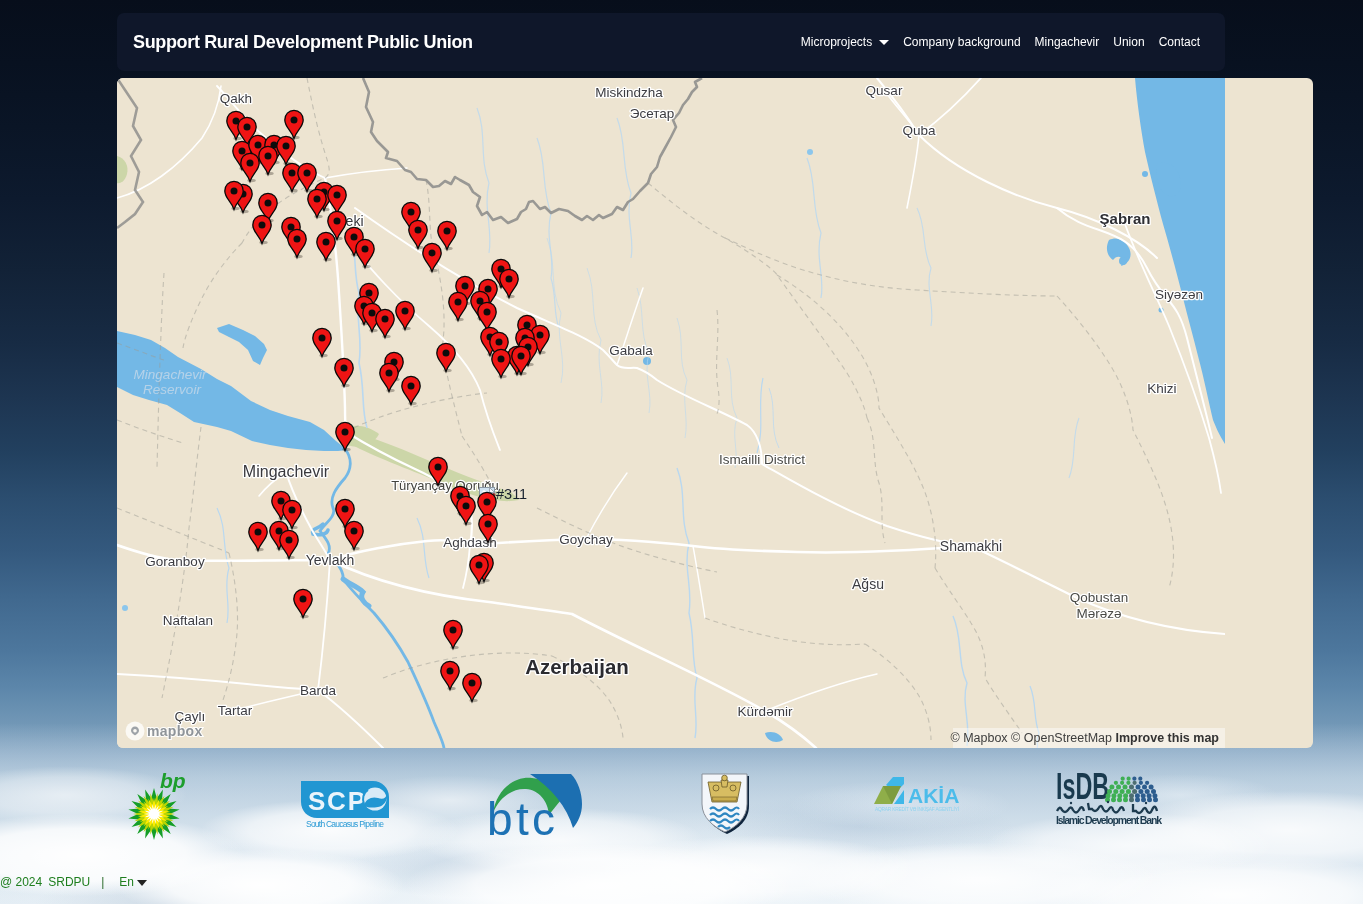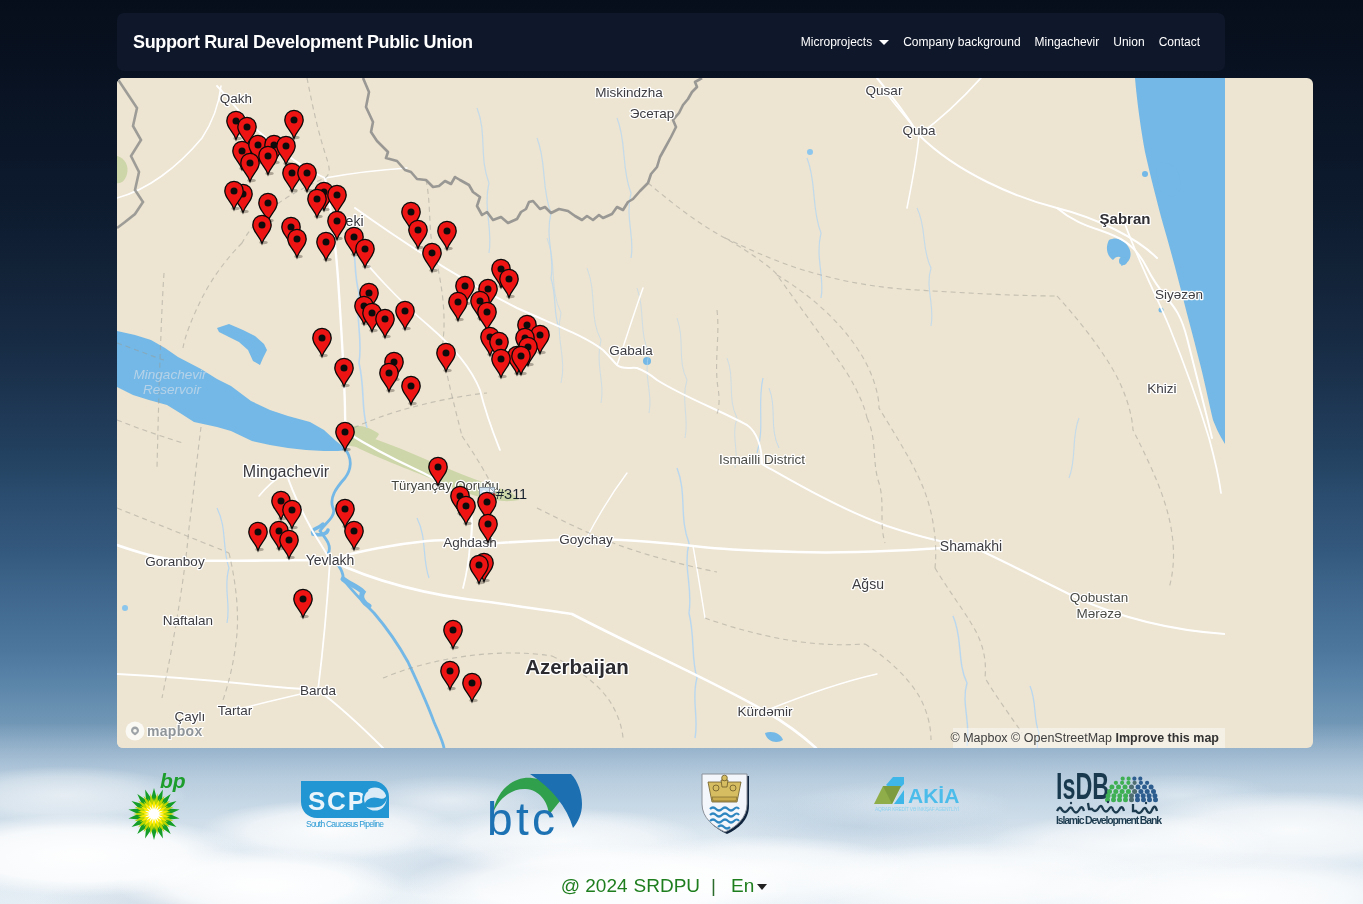--- a/index.html
+++ b/index.html
@@ -29,21 +29,21 @@
 radial-gradient(ellipse 900px 120px at 640px 904px, rgba(243,248,251,.85) 0%, rgba(255,255,255,0) 78%),
 linear-gradient(180deg, rgba(255,255,255,0) 0%, rgba(255,255,255,0) 80%, rgba(216,228,239,.4) 87%, rgba(225,235,243,.65) 94%, rgba(229,238,245,.75) 100%);
 }
 .navbar{position:absolute;left:117px;top:13px;width:1108px;height:58px;background:#0f172a;border-radius:7px;box-sizing:border-box;display:flex;align-items:center;}
 .brand{color:#fff;font-weight:bold;font-size:18px;letter-spacing:-0.35px;margin-left:16px;}
 .menu{position:absolute;right:25px;top:0;height:58px;display:flex;align-items:center;color:#fff;font-size:12px;}
 .menu span{margin-left:14px;}
 .caret{display:inline-block;width:0;height:0;border-left:5px solid transparent;border-right:5px solid transparent;border-top:5px solid #fff;margin-left:7px;vertical-align:middle;}
 #map{position:absolute;left:117px;top:78px;width:1196px;height:670px;border-radius:6px;overflow:hidden;background:#ede4d1;}
 #logos{position:absolute;left:0;top:0;width:1363px;height:904px;pointer-events:none;}
-.footer{position:absolute;left:0;top:875px;width:1328px;text-align:center;font-size:19px;color:#1e7e1e;}
+.footer{position:absolute;left:0;top:875px;width:1328px;text-align:left;font-size:12px;color:#1e7e1e;}
 </style>
 </head>
 <body>
 <div id="clouds"></div>
 <nav class="navbar">
   <div class="brand">Support Rural Development Public Union</div>
   <div class="menu">
       <span style="margin-left:0">Microprojects<i class="caret"></i></span>
       <span>Company background</span>
       <span>Mingachevir</span>

